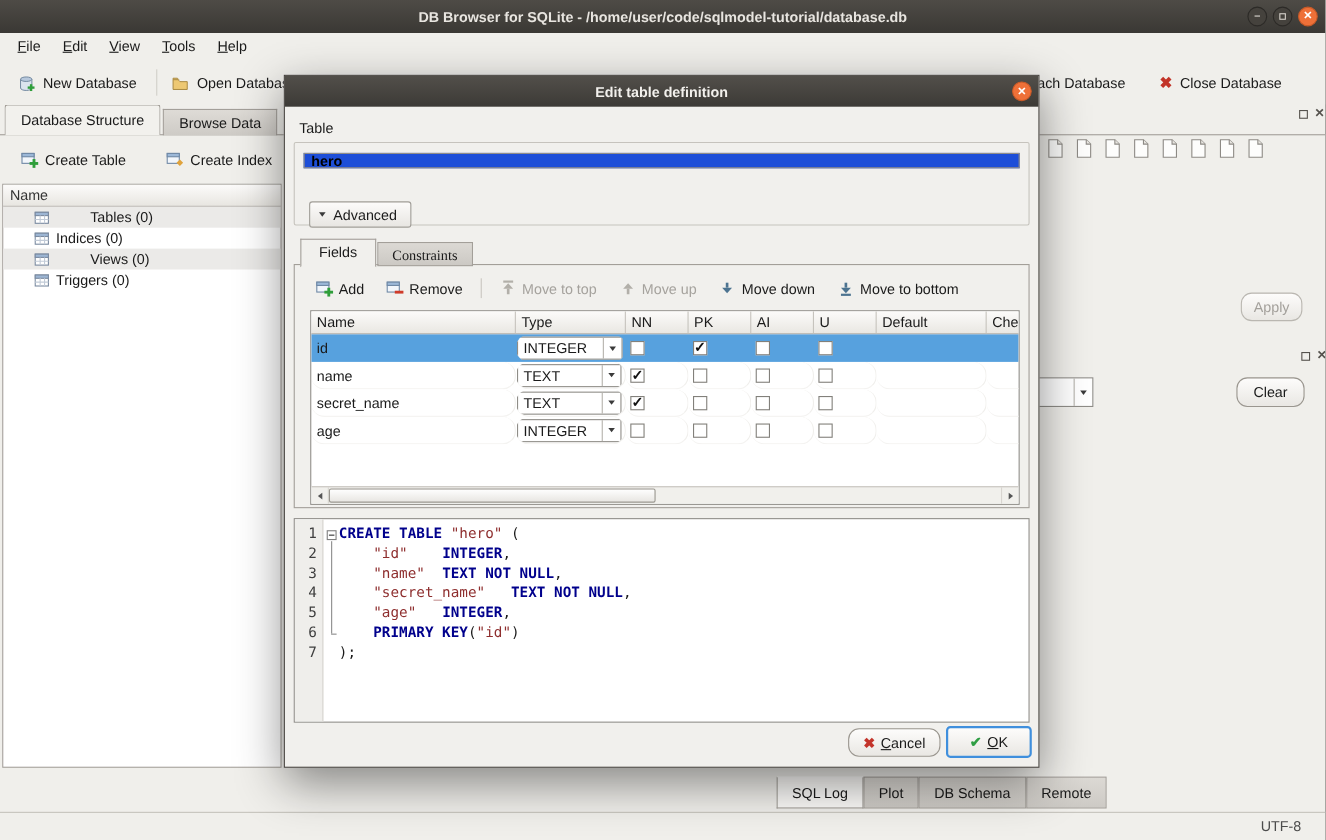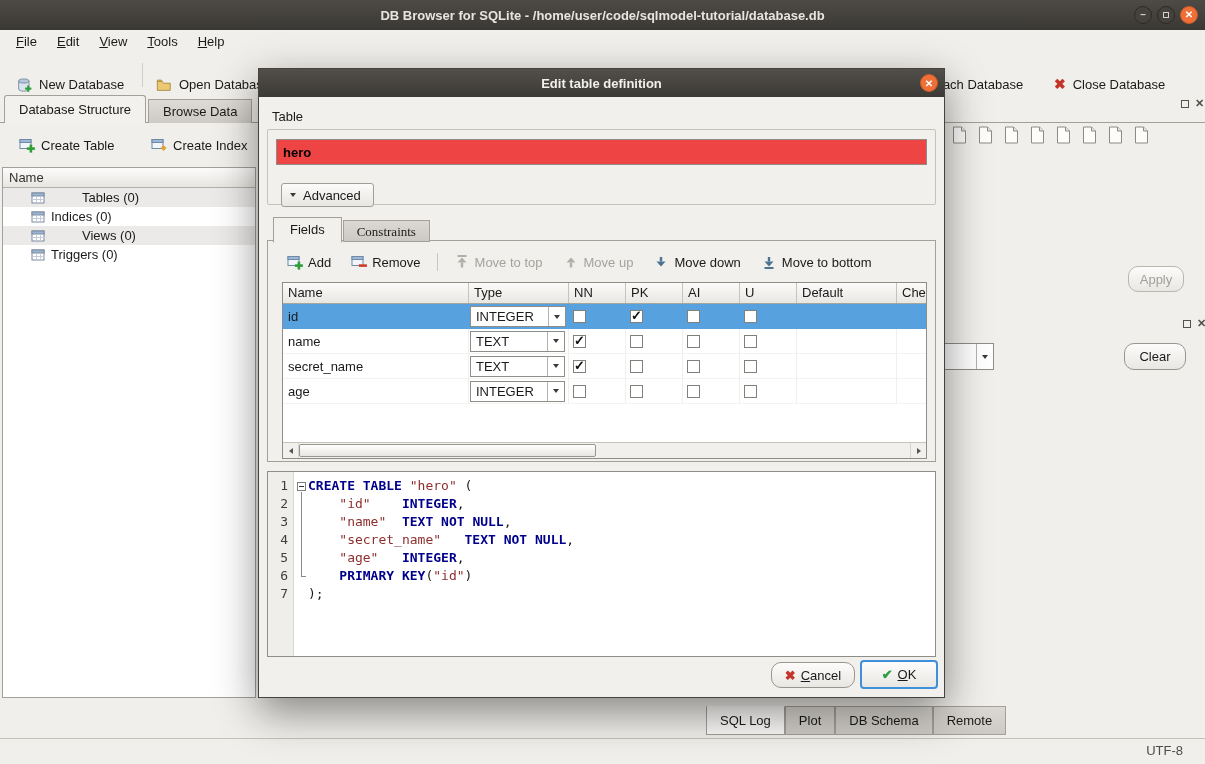--- a/index.html
+++ b/index.html
@@ -17,21 +17,21 @@
   #win-controls{position:absolute;right:7px;top:6px;display:flex;gap:5px;}
   .winbtn{width:18px;height:18px;border-radius:50%;background:#45423d;border:1px solid #2c2a27;
     color:#d6d2cb;font-size:10px;line-height:15px;text-align:center;cursor:default;}
   .winbtn .maxbox{display:inline-block;width:6px;height:6px;border:1px solid #d6d2cb;margin-top:5px;}
   .winbtn.close{background:var(--close);border-color:#c85a28;color:#fff;font-weight:bold;line-height:16px;}
 
   #menubar{left:0;top:30px;width:100%;height:24px;display:flex;align-items:center;padding-left:6px;background:#f0efeb;}
   .menu-item{padding:0 10px;height:24px;line-height:24px;}
 
   #toolbar{left:0;top:54px;width:100%;height:41px;background:#f0efeb;}
-  .tb-btn{position:absolute;top:5px;height:32px;display:flex;align-items:center;gap:7px;padding:0 6px;white-space:nowrap;margin-top:9px;}
+  .tb-btn{position:absolute;top:5px;height:32px;display:flex;align-items:center;gap:7px;padding:0 6px;white-space:nowrap;}
   .tb-sep{position:absolute;left:142px;top:9px;width:1px;height:24px;background:#d2cfc9;}
   .closedb-x{color:#c23428;font-weight:bold;font-size:14px;}
 
   #main-tab-bar{left:4px;top:95px;height:28px;display:flex;align-items:flex-end;z-index:2;}
   .mtab{border:1px solid #a39f99;border-bottom:none;padding:0 14px;white-space:nowrap;}
   .mtab.active{background:#f2f1ed;height:28px;line-height:27px;border-top-left-radius:3px;border-top-right-radius:3px;}
   .mtab:not(.active){background:linear-gradient(#dedbd6,#cecbc6);height:24px;line-height:23px;margin-left:2px;}
 
   #center-pane{left:0;top:122px;width:100%;height:578px;border-top:1px solid #a39f99;background:#f0efeb;}
 
@@ -78,21 +78,21 @@
   
   #dialog{left:258px;top:68px;width:687px;height:630px;background:#f1f0ed;border:1px solid #46433f;
     box-shadow:0 14px 40px rgba(0,0,0,.45);z-index:5;}
   #dialog > div{position:absolute;}
   #dlg-titlebar{left:0;top:0;width:100%;height:28px;background:linear-gradient(#524f4a,#3c3a36);
     display:flex;align-items:center;justify-content:center;color:#f2f0ec;font-weight:bold;}
   #dlg-close{position:absolute;right:6px;top:5px;width:18px;height:18px;border-radius:50%;background:var(--close);
     border:1px solid #c85a28;color:#fff;font-size:10px;font-weight:bold;display:flex;align-items:center;justify-content:center;}
   #table-label{left:13px;top:40px;}
   #table-frame{left:8px;top:60px;width:669px;height:76px;border:1px solid #c6c3bd;border-radius:2px;}
-  #table-name-input{position:absolute;left:17px;top:70px;width:651px;height:26px;background:#ef4444;
+  #table-name-input{position:absolute;left:17px;top:70px;width:651px;height:14px;background:#1d4ed8;
     border:1px solid #908d88;padding:0 6px;font-weight:bold;font-size:13px;font-family:"Liberation Sans",sans-serif;}
   #advanced-btn{left:22px;top:114px;height:24px;display:flex;align-items:center;gap:7px;padding:0 12px 0 8px;
     background:linear-gradient(#fcfbfa,#e8e6e2);border:1px solid #a19e98;border-radius:3px;}
 
   #dlg-tabs{left:14px;top:146px;height:27px;display:flex;align-items:flex-end;z-index:2;}
   .dtab{border:1px solid #a39f99;white-space:nowrap;}
   .dtab.active{background:#f1f0ed;border-bottom-color:#f1f0ed;height:26px;line-height:24px;padding:0 16px;margin-bottom:-1px;}
   .dtab:not(.active){background:linear-gradient(#dcd9d4,#ccc9c4);height:22px;line-height:21px;padding:0 13px;margin-left:1px;font-family:Liberation Serif, serif;}
   #fields-pane{left:8px;top:171px;width:669px;height:222px;border:1px solid #a39f99;}
 
@@ -101,21 +101,21 @@
   .tbtn.disabled{color:#a5a29d;}
   .tbicon{display:inline-flex;width:16px;height:16px;}
   .tsep{width:1px;height:18px;background:#c9c6c0;}
 
   #fields-grid{left:23px;top:213px;width:645px;height:177px;border:1px solid #8f8d88;background:#fff;overflow:hidden;}
   .gh{display:grid;grid-template-columns:186px 100px 57px 57px 57px 57px 100px 60px;height:21px;
     background:linear-gradient(#fcfbfa,#e9e7e2);border-bottom:1px solid #a7a49e;}
   .gh span{border-right:1px solid #c6c3bd;padding-left:5px;line-height:20px;overflow:hidden;white-space:nowrap;}
   .grow{display:grid;grid-template-columns:186px 100px 57px 57px 57px 57px 100px 60px;height:25px;align-items:center;}
   .grow.sel{background:var(--sel);}
-  .gcell{height:100%;display:flex;align-items:center;overflow:hidden;}
+  .gcell{height:100%;display:flex;align-items:center;overflow:hidden;border-radius:12px;}
   .grow:not(.sel) .gcell{border-right:1px solid #f0efec;border-bottom:1px solid #f4f3f1;}
   .cell-name{padding-left:5px;}
   .cell-type .combo{margin:0 3px 0 1px;height:21px;width:96px;}
   .cell-cb{padding-left:4px;}
   .cb{width:13px;height:13px;background:#fff;border:1px solid #82807b;position:relative;}
   .cb.checked::after{content:"\2713";position:absolute;left:0;top:-3px;font-size:13px;font-weight:bold;color:#111;}
 
   .hscroll{position:absolute;left:0;bottom:0;width:100%;height:16px;background:#f1f0ec;border-top:1px solid #c6c3bd;}
   .sbtn{position:absolute;top:0;width:16px;height:15px;display:flex;align-items:center;justify-content:center;}
   .sbtn.left{left:0;border-right:1px solid #d8d5d0;}

